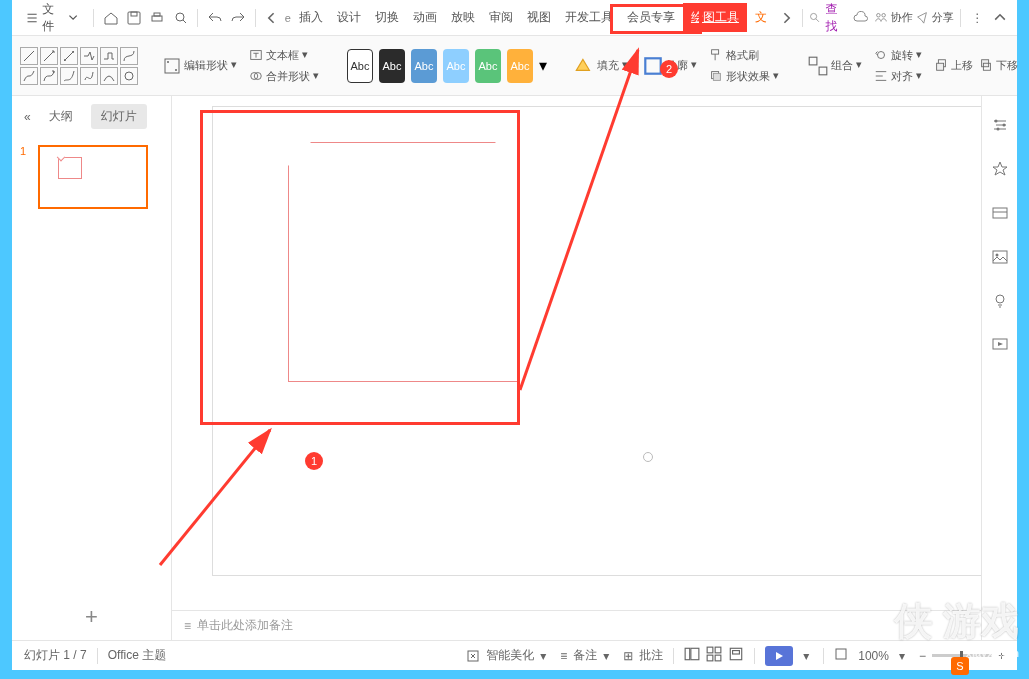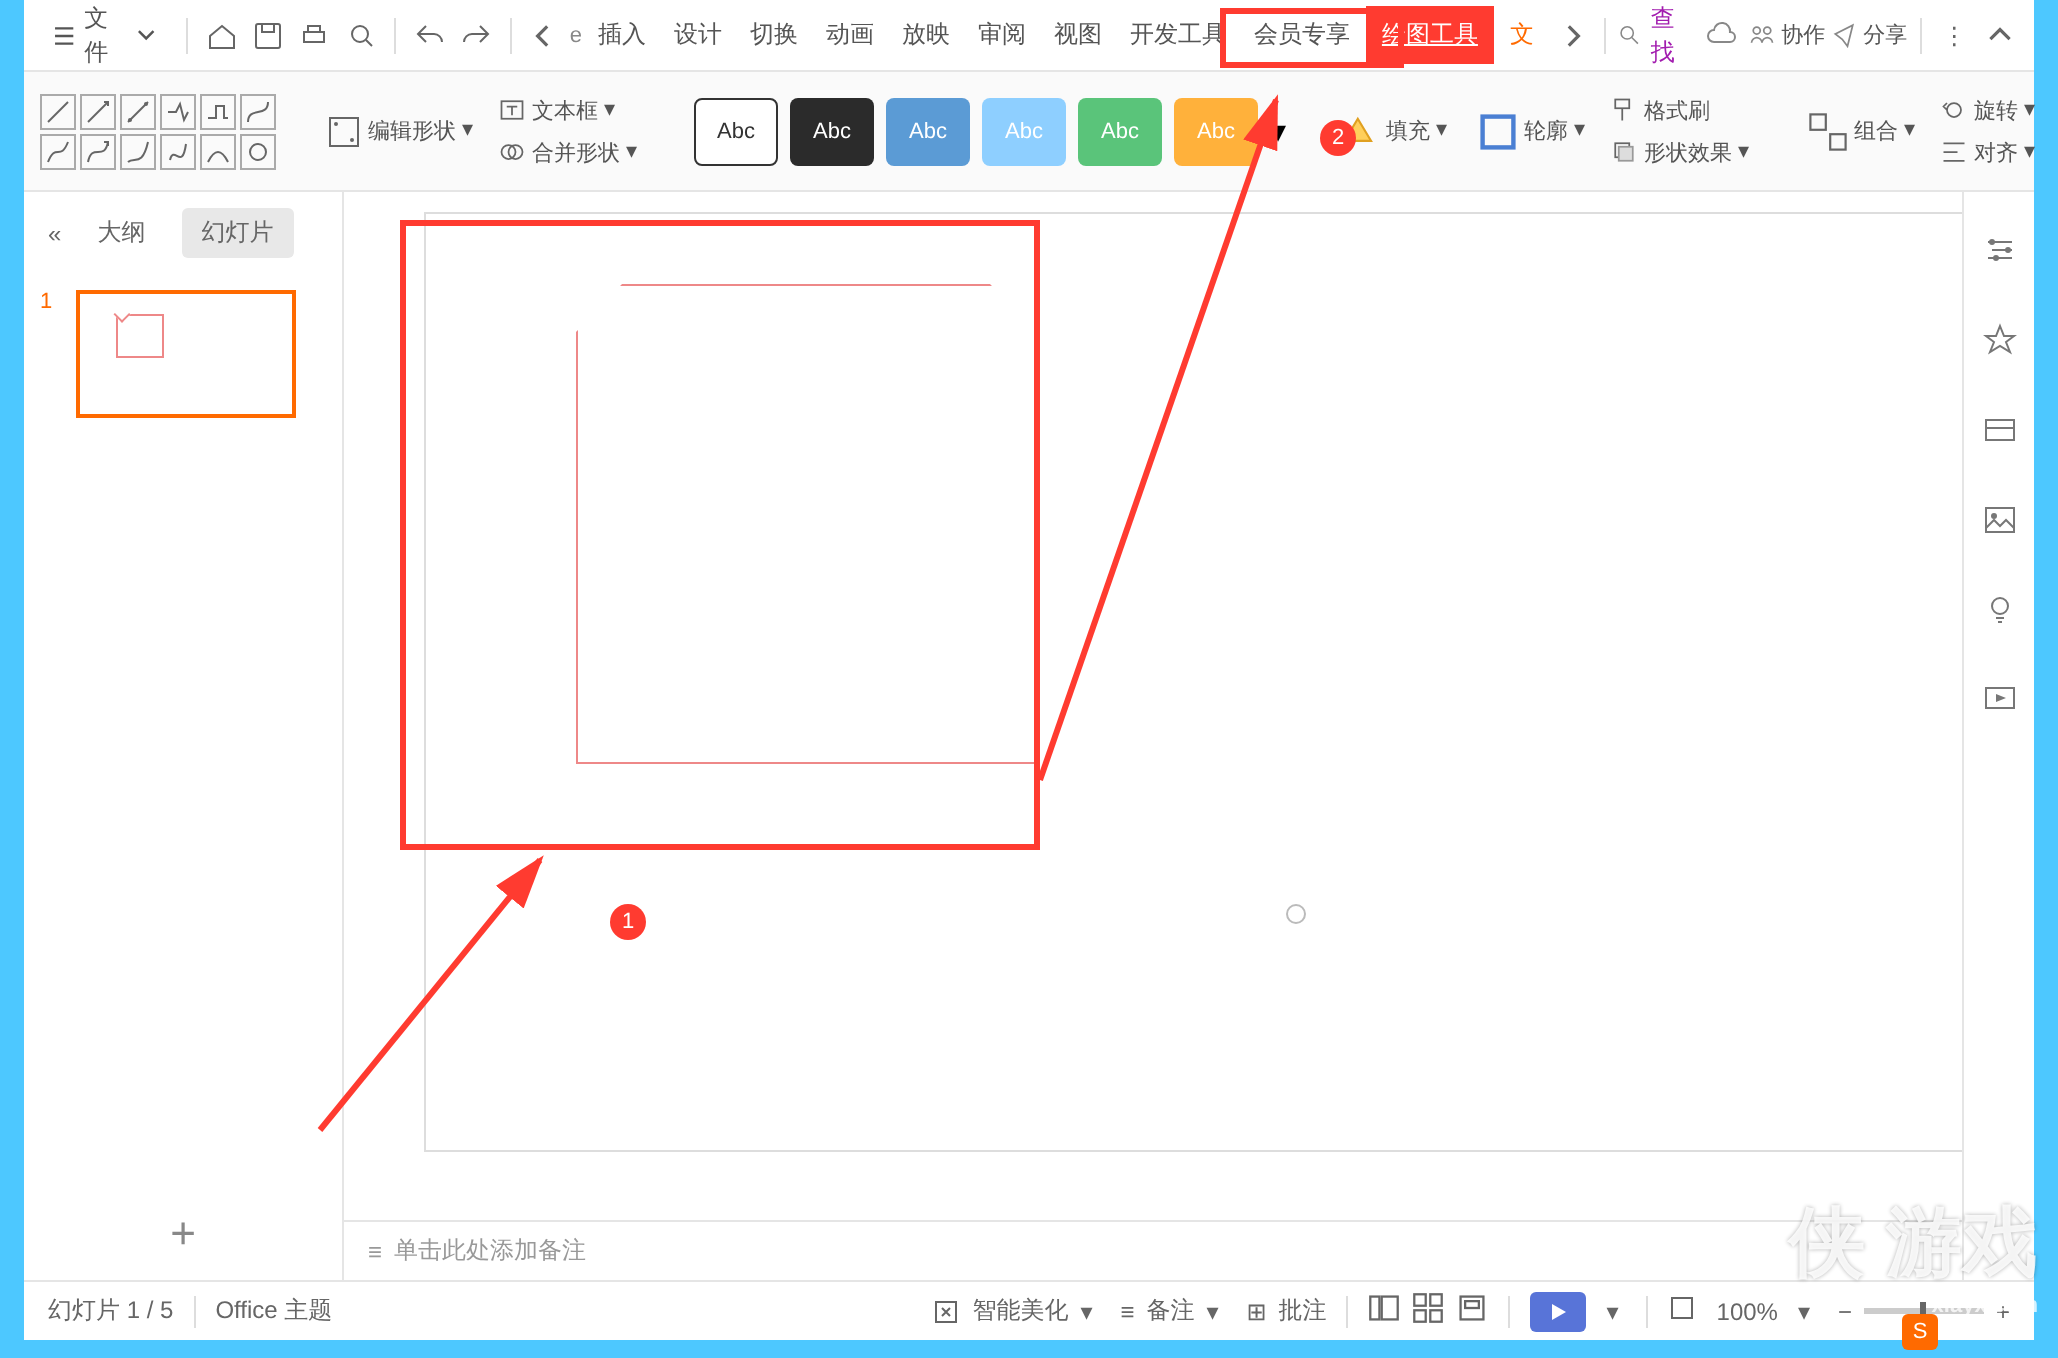--- a/index.html
+++ b/index.html
@@ -20,21 +20,21 @@
 .search-btn { display: flex; align-items: center; gap: 4px; color: #a21caf; cursor: pointer; }
 
 .ribbon { height: 60px; display: flex; align-items: center; padding: 4px 8px; gap: 8px; border-bottom: 1px solid #e5e5e5; background: #fafafa; position: relative; }
 .lines-gallery { display: grid; grid-template-columns: repeat(6, 18px); grid-template-rows: repeat(2, 18px); gap: 2px; }
 .lines-gallery div { border: 1px solid #aaa; width: 18px; height: 18px; display:flex; align-items:center; justify-content:center; }
 .lines-gallery svg { width: 14px; height: 14px; }
 .ribbon-group { display: flex; flex-direction: row; align-items: center; gap: 2px; font-size: 11px; color: #555; }
 .ribbon-group-h { display: flex; align-items: center; gap: 6px; }
 .ribbon-btn { display: flex; align-items: flex-start; gap: 3px; font-size: 11px; color: #555; cursor: pointer; white-space: nowrap; }
 .ribbon-btn svg { width: 14px; height: 14px; }
-.style-item { width: 42px; height: 34px; border-radius: 4px; display: flex; align-items: center; justify-content: center; font-size: 11px; cursor: pointer; }
+.style-item { width: 26px; height: 34px; border-radius: 4px; display: flex; align-items: center; justify-content: center; font-size: 11px; cursor: pointer; }
 .style-white { background: #fff; border: 1px solid #333; color: #333; }
 .style-black { background: #2b2b2b; color: #fff; }
 .style-blue { background: #5b9bd5; color: #fff; }
 .style-ltblue { background: #8ecfff; color: #fff; }
 .style-green { background: #5ac47a; color: #fff; }
 .style-orange { background: #ffb13b; color: #fff; }
 .dd { width: 10px; }
 
 .workspace { flex: 1; display: flex; overflow: hidden; }
 .thumb-panel { width: 160px; border-right: 1px solid #e5e5e5; display: flex; flex-direction: column; }
@@ -431,21 +431,21 @@
             <path d="M7 13h4M8 15h2" stroke="#777"></path>
           </svg></div>
       <div><svg viewBox="0 0 18 18">
             <rect x="2" y="3" width="14" height="10" fill="none" stroke="#777"></rect>
             <path d="M7 6l5 2-5 2z" fill="#777"></path>
           </svg></div>
     </div>
   </div>
 
   <div class="statusbar">
-    <span>幻灯片 1 / 5</span>
+    <span>幻灯片 1 / 7</span>
     <div class="status-sep"></div>
     <span>Office 主题</span>
     <div class="spacer"></div>
     <div class="status-group">
       <svg viewBox="0 0 14 14" width="14" height="14">
           <rect x="2" y="2" width="10" height="10" fill="none" stroke="#666"></rect>
           <path d="M5 5l4 4M9 5l-4 4" stroke="#666"></path>
         </svg>
       <span>智能美化</span>
         <span class="dd">▾</span>

